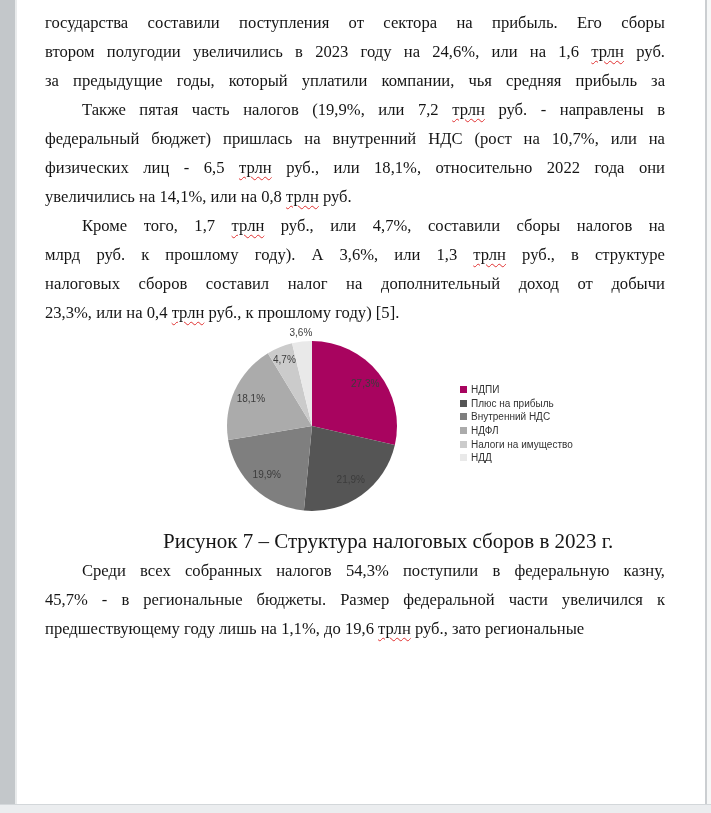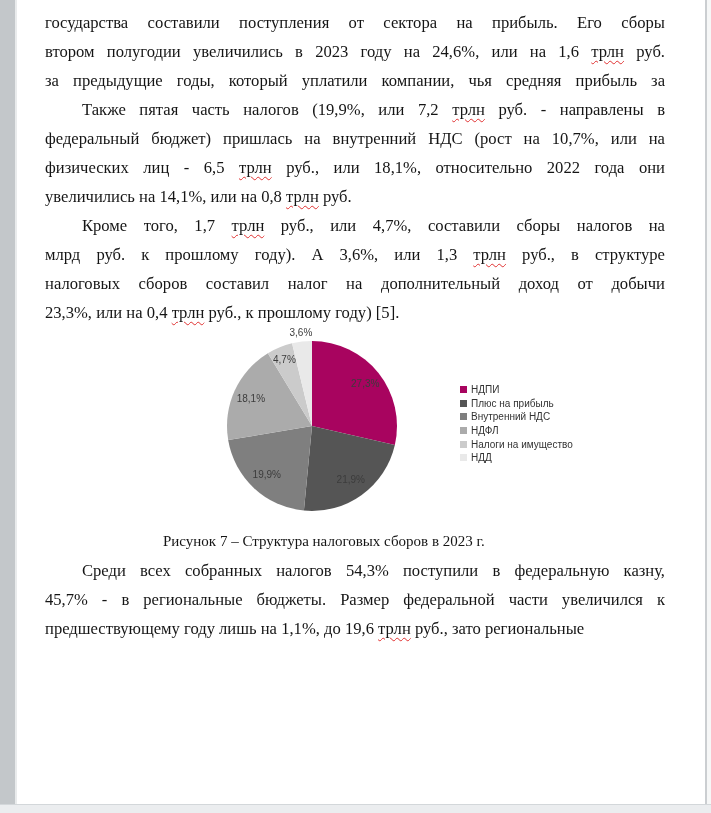--- a/index.html
+++ b/index.html
@@ -54,21 +54,21 @@
     display:flex; align-items:center; height:13.6px;
     font-family:"Liberation Sans", sans-serif;
     font-size:10px; color:#333;
     white-space:nowrap;
   }
   .legend-swatch {
     width:7px; height:7px; margin-right:4px; flex:0 0 auto;
   }
   .caption {
     height:29px; line-height:29px; margin-left:118px;
-    font-size:15px; color:#151515;
+    font-size:21px; color:#151515;
   }
 </style>
 </head>
 <body>
 
 <div class="screen">
   <div class="left-strip"></div>
 
   <div class="page">
     <div class="content">

